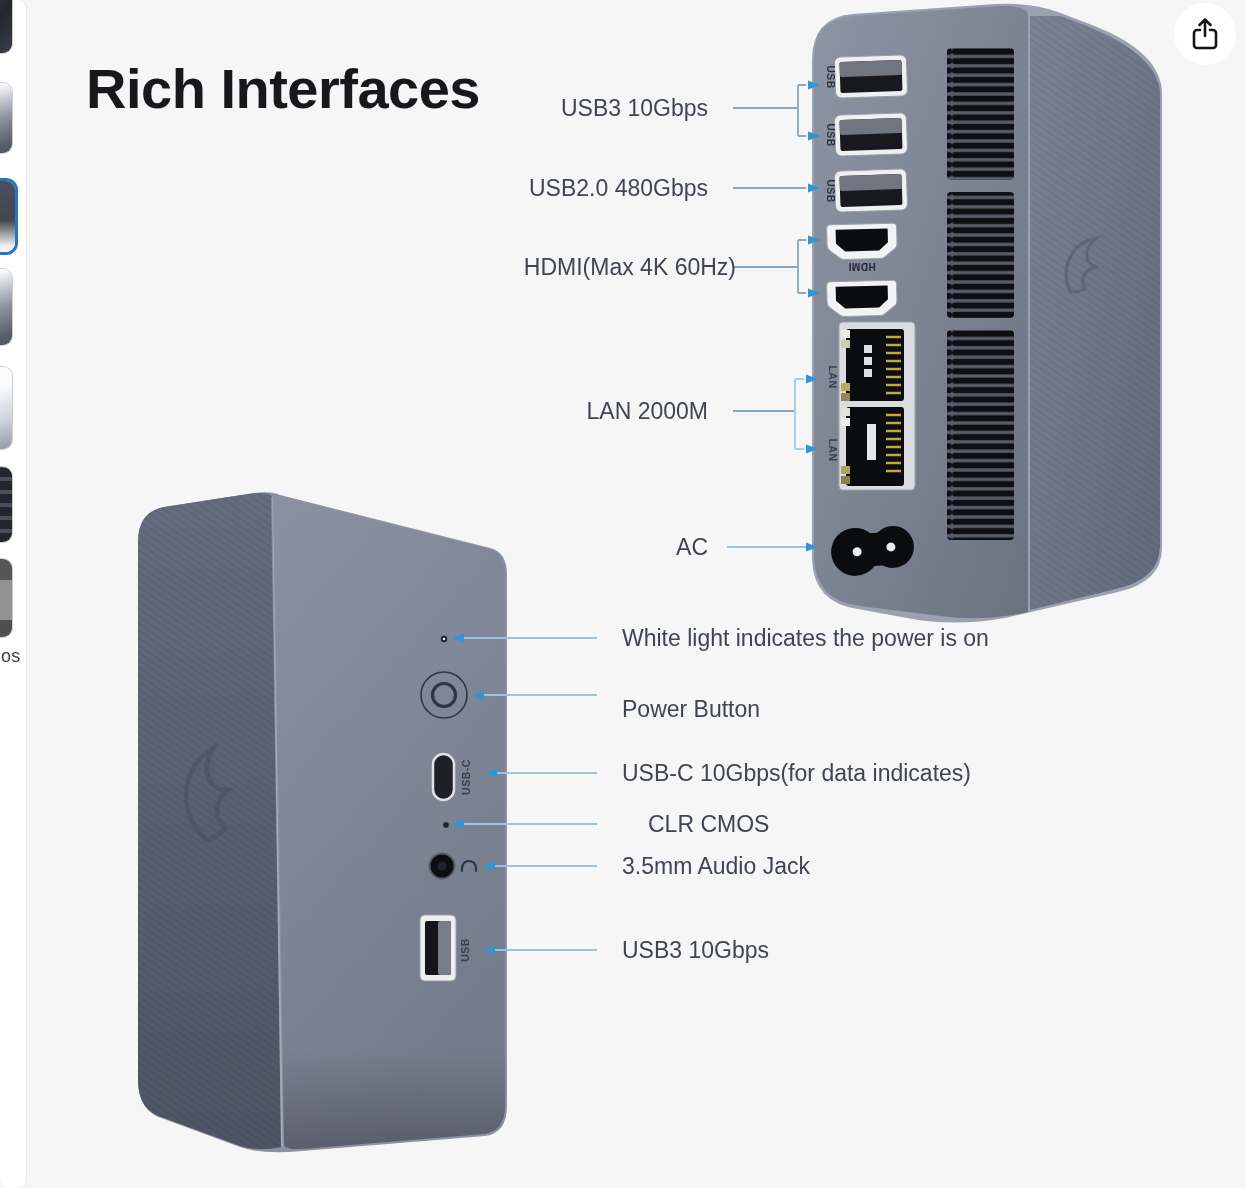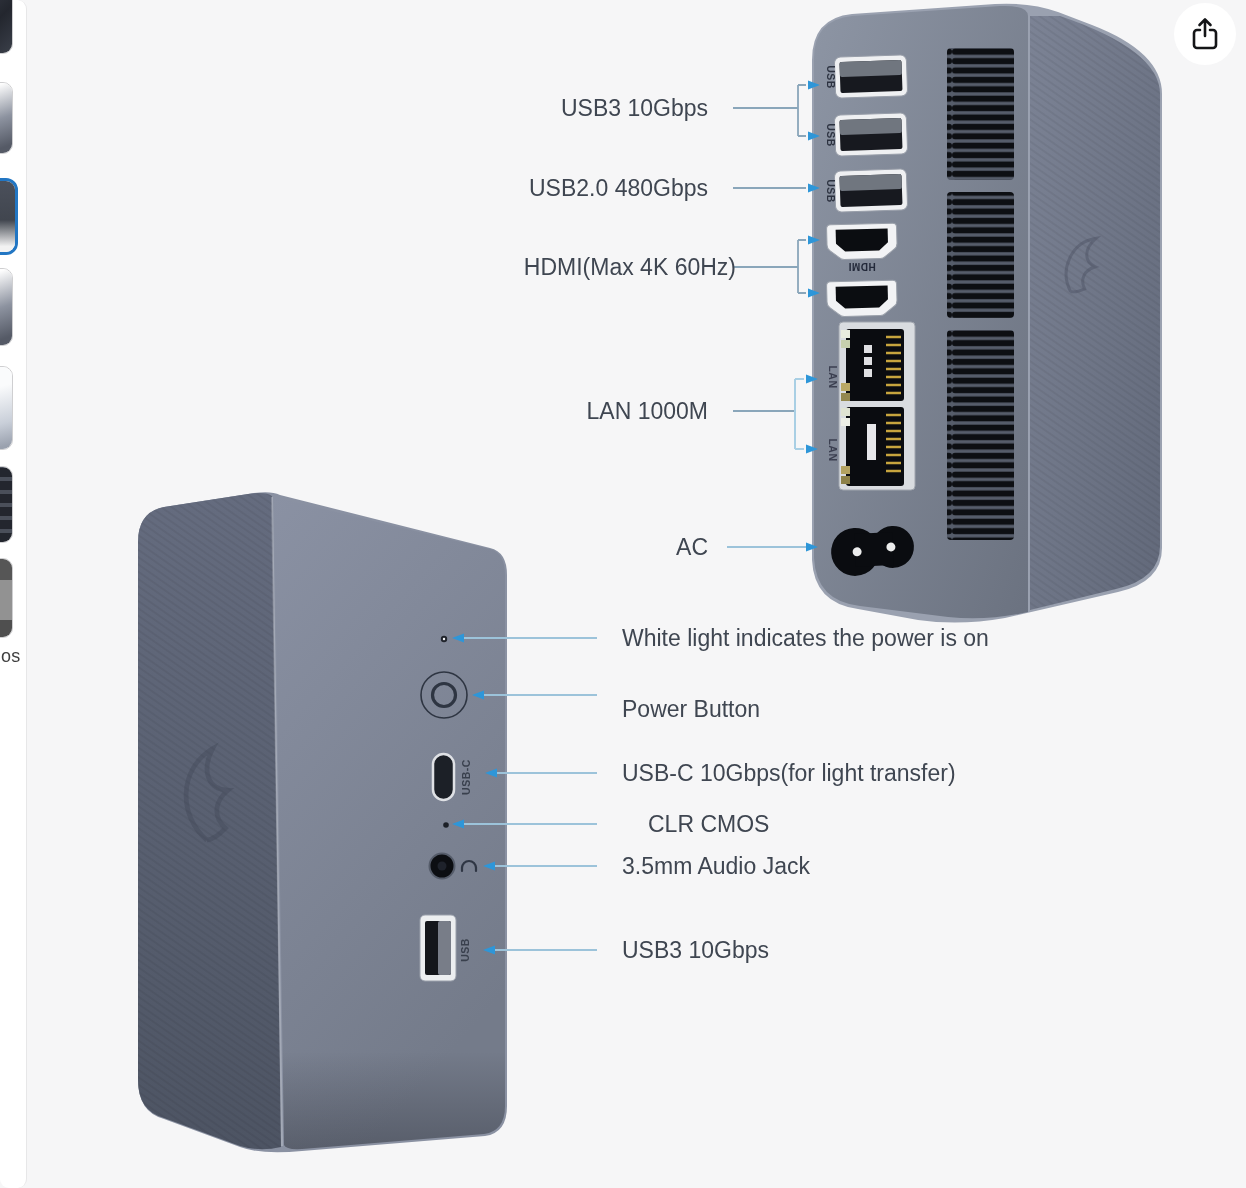--- a/index.html
+++ b/index.html
@@ -221,30 +221,31 @@
 
     <polygon points="452,638 464,633.5 464,642.5"></polygon>
     <polygon points="472,695 484,690.5 484,699.5"></polygon>
     <polygon points="485,773 497,768.5 497,777.5"></polygon>
     <polygon points="452,824 464,819.5 464,828.5"></polygon>
     <polygon points="483,866 495,861.5 495,870.5"></polygon>
     <polygon points="483,950 495,945.5 495,954.5"></polygon>
   </g>
 </svg>
 
+<h1 class="page-title">Rich Interfaces</h1>
 
 <div class="lbl r" style="right:538px;top:95px">USB3 10Gbps</div>
 <div class="lbl r" style="right:538px;top:175px">USB2.0 480Gbps</div>
 <div class="lbl r" style="right:510px;top:254px">HDMI(Max 4K 60Hz)</div>
-<div class="lbl r" style="right:538px;top:398px">LAN 1000M</div>
+<div class="lbl r" style="right:538px;top:398px">LAN 2000M</div>
 <div class="lbl r" style="right:538px;top:534px">AC</div>
 
 <div class="lbl" style="left:622px;top:625px">White light indicates the power is on</div>
 <div class="lbl" style="left:622px;top:696px">Power Button</div>
-<div class="lbl" style="left:622px;top:760px">USB-C 10Gbps(for light transfer)</div>
+<div class="lbl" style="left:622px;top:760px">USB-C 10Gbps(for data indicates)</div>
 <div class="lbl" style="left:648px;top:811px">CLR CMOS</div>
 <div class="lbl" style="left:622px;top:853px">3.5mm Audio Jack</div>
 <div class="lbl" style="left:622px;top:937px">USB3 10Gbps</div>
 
 </div>
 
 <aside class="rail">
   <div id="thumbs">
       <div class="thumb v-dark" style="top: -10px; height: 64px;">
         <div class="fill"></div>

